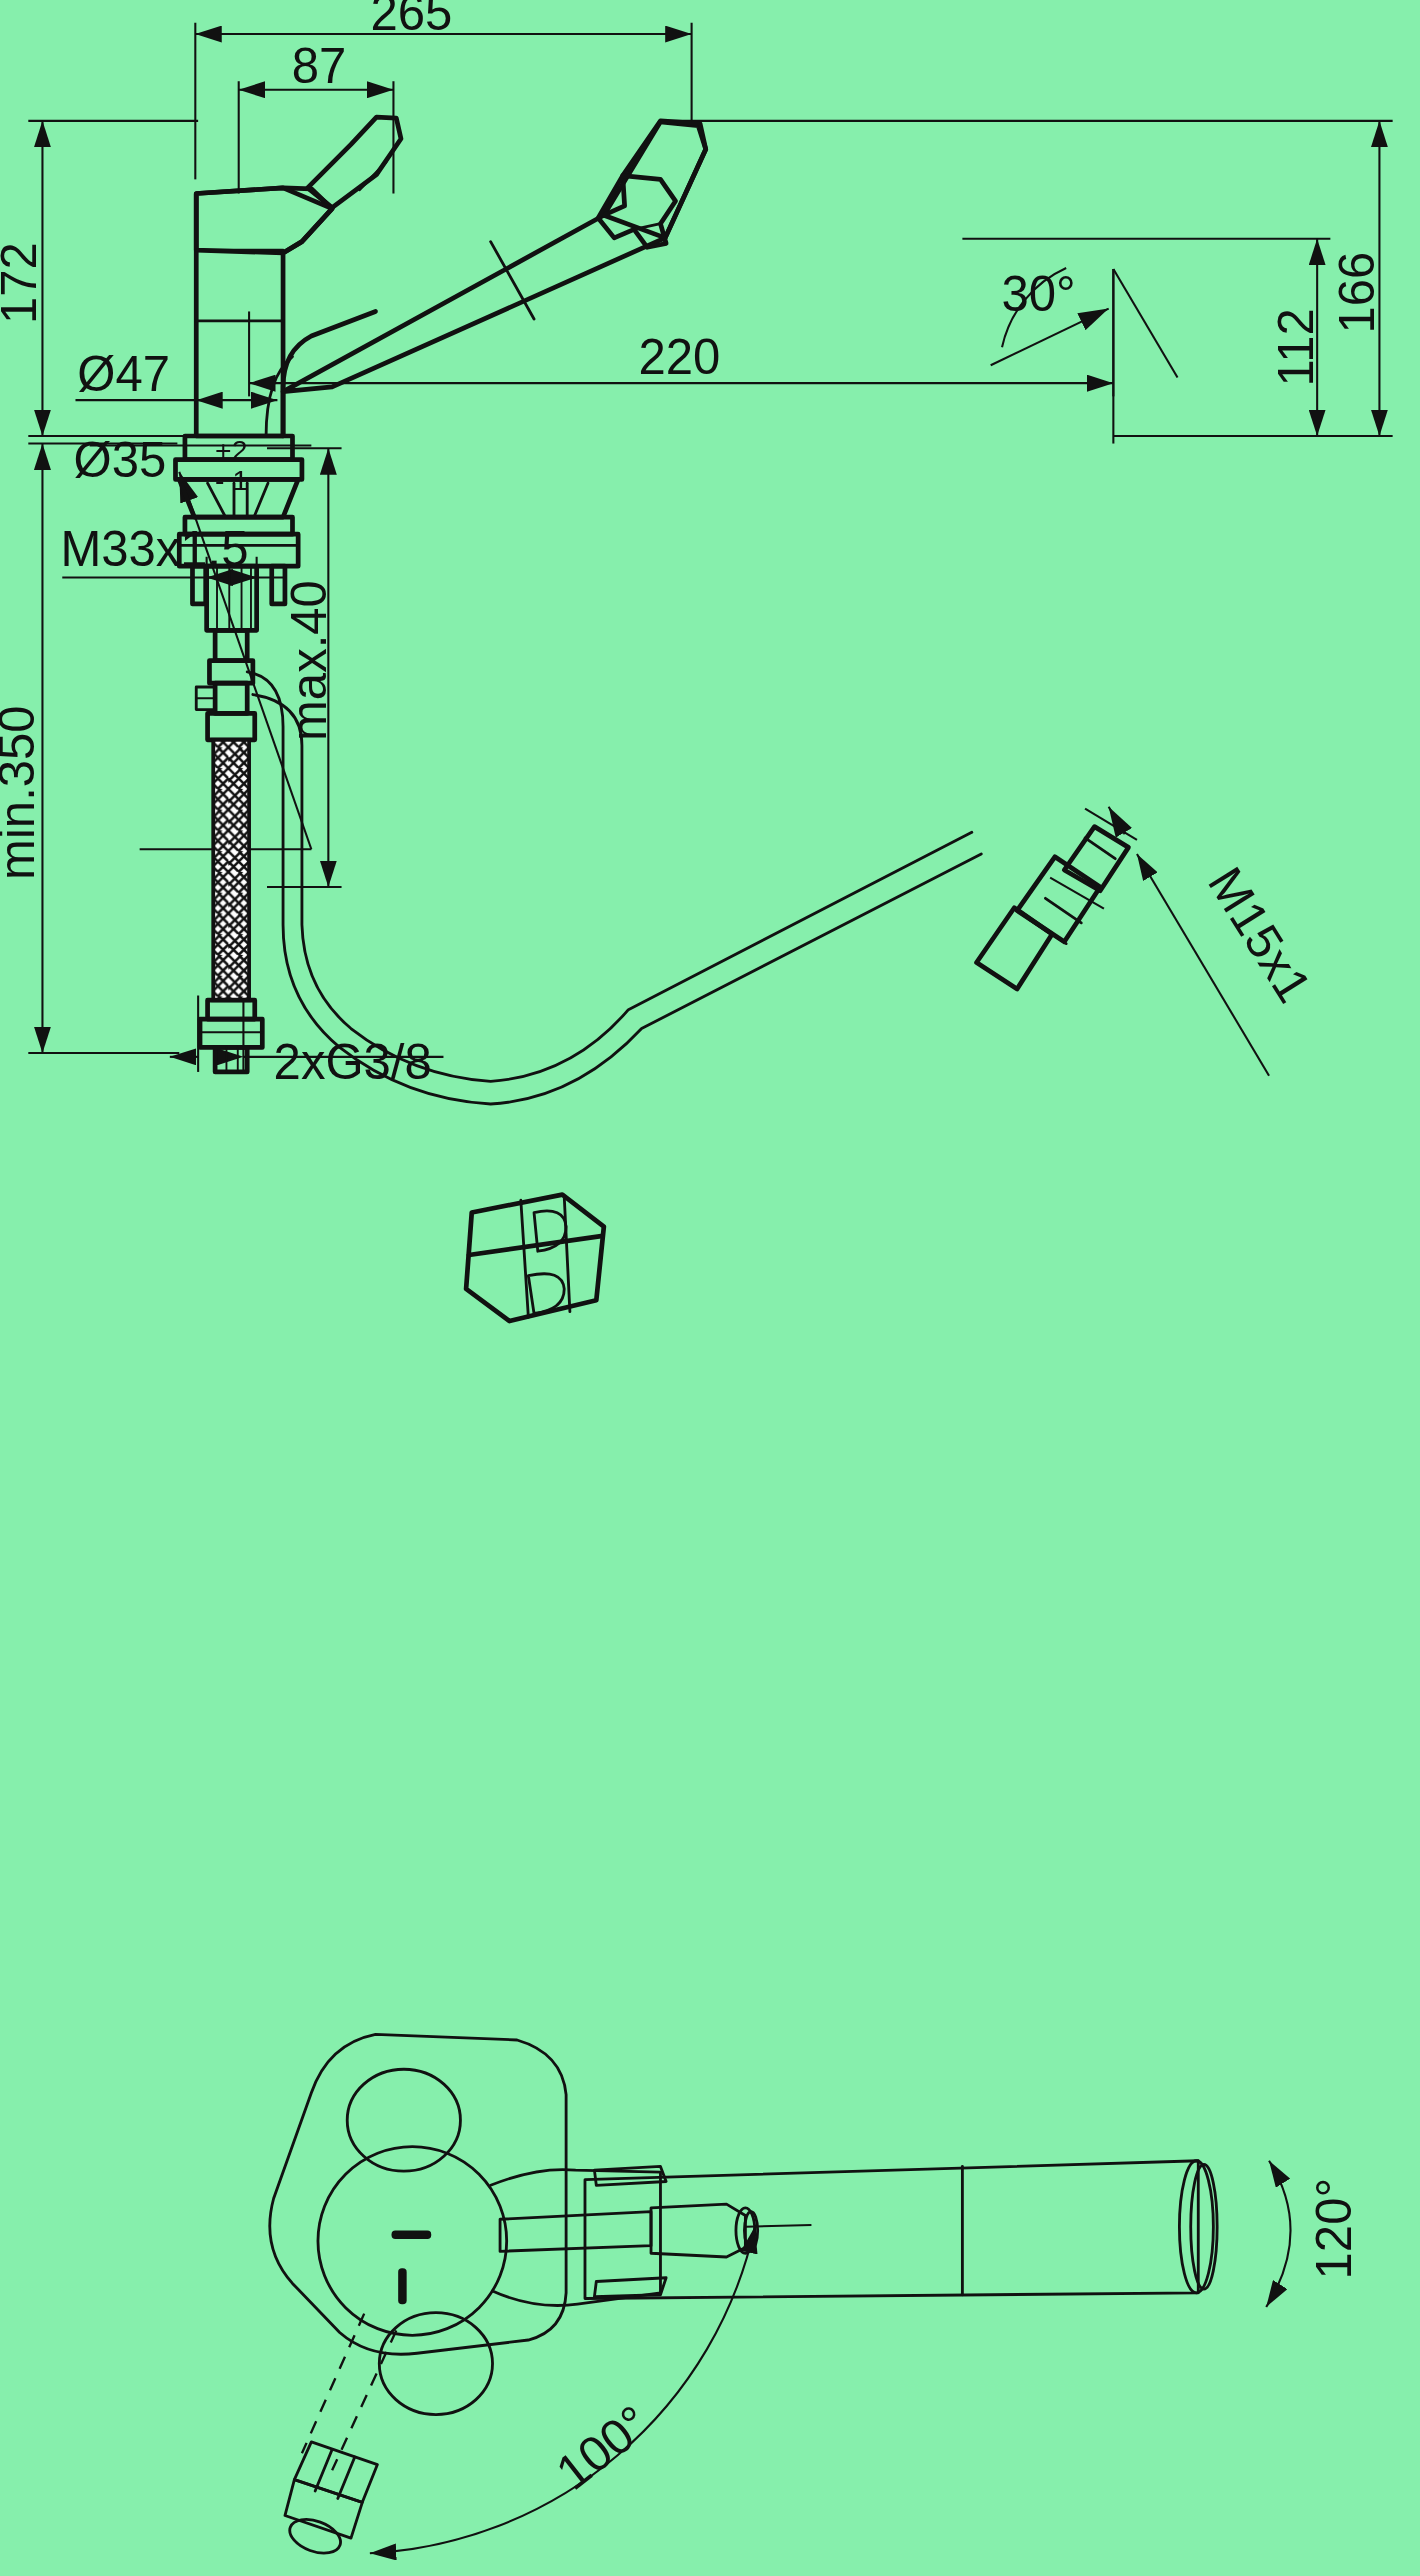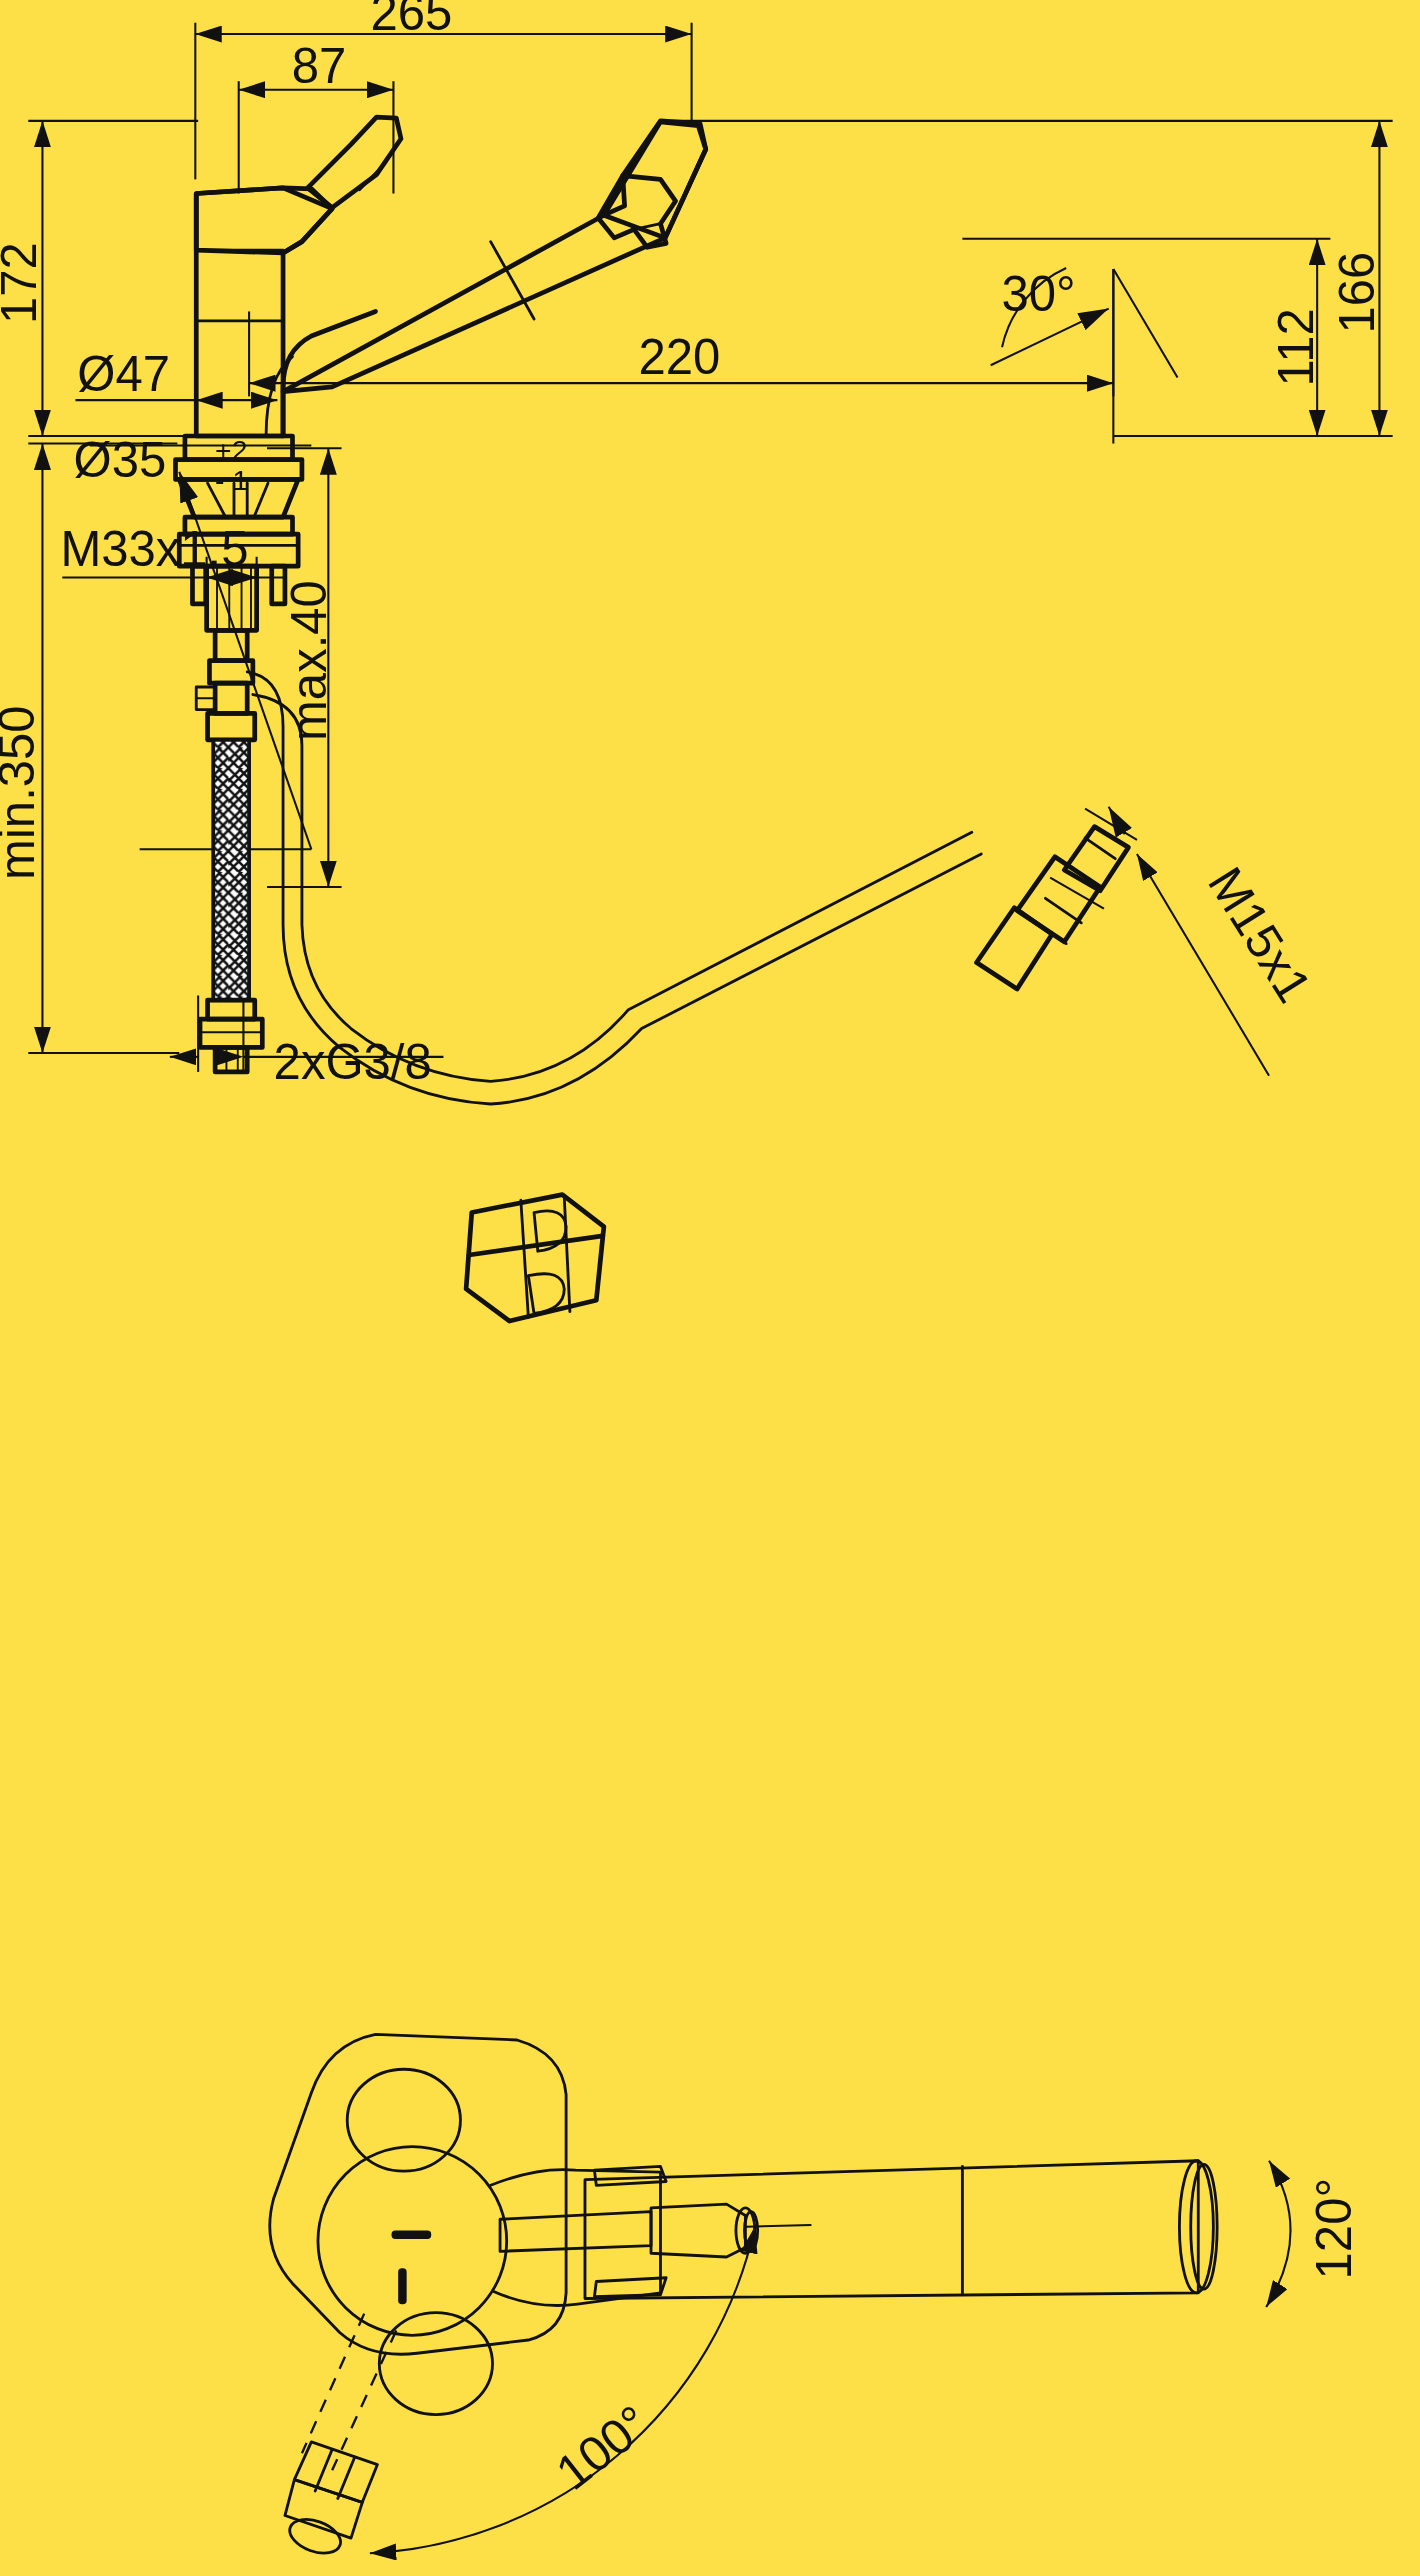--- a/index.html
+++ b/index.html
@@ -4,21 +4,21 @@
 <style>
   html,body{margin:0;padding:0;background:#ffffff;}
   body{
     font-family:"Liberation Sans", sans-serif;
     color:#111111;
   }
   #sheet{
     position:relative;
     width:1420px;
     height:2576px;
-    background:#fde047;
+    background:#86efac;
     overflow:hidden;
   }
   #sheet svg{
     position:absolute;
     left:0; top:0;
     width:1420px;
     height:2576px;
   }
   .dimtext{
     font-family:"Liberation Sans", sans-serif;

